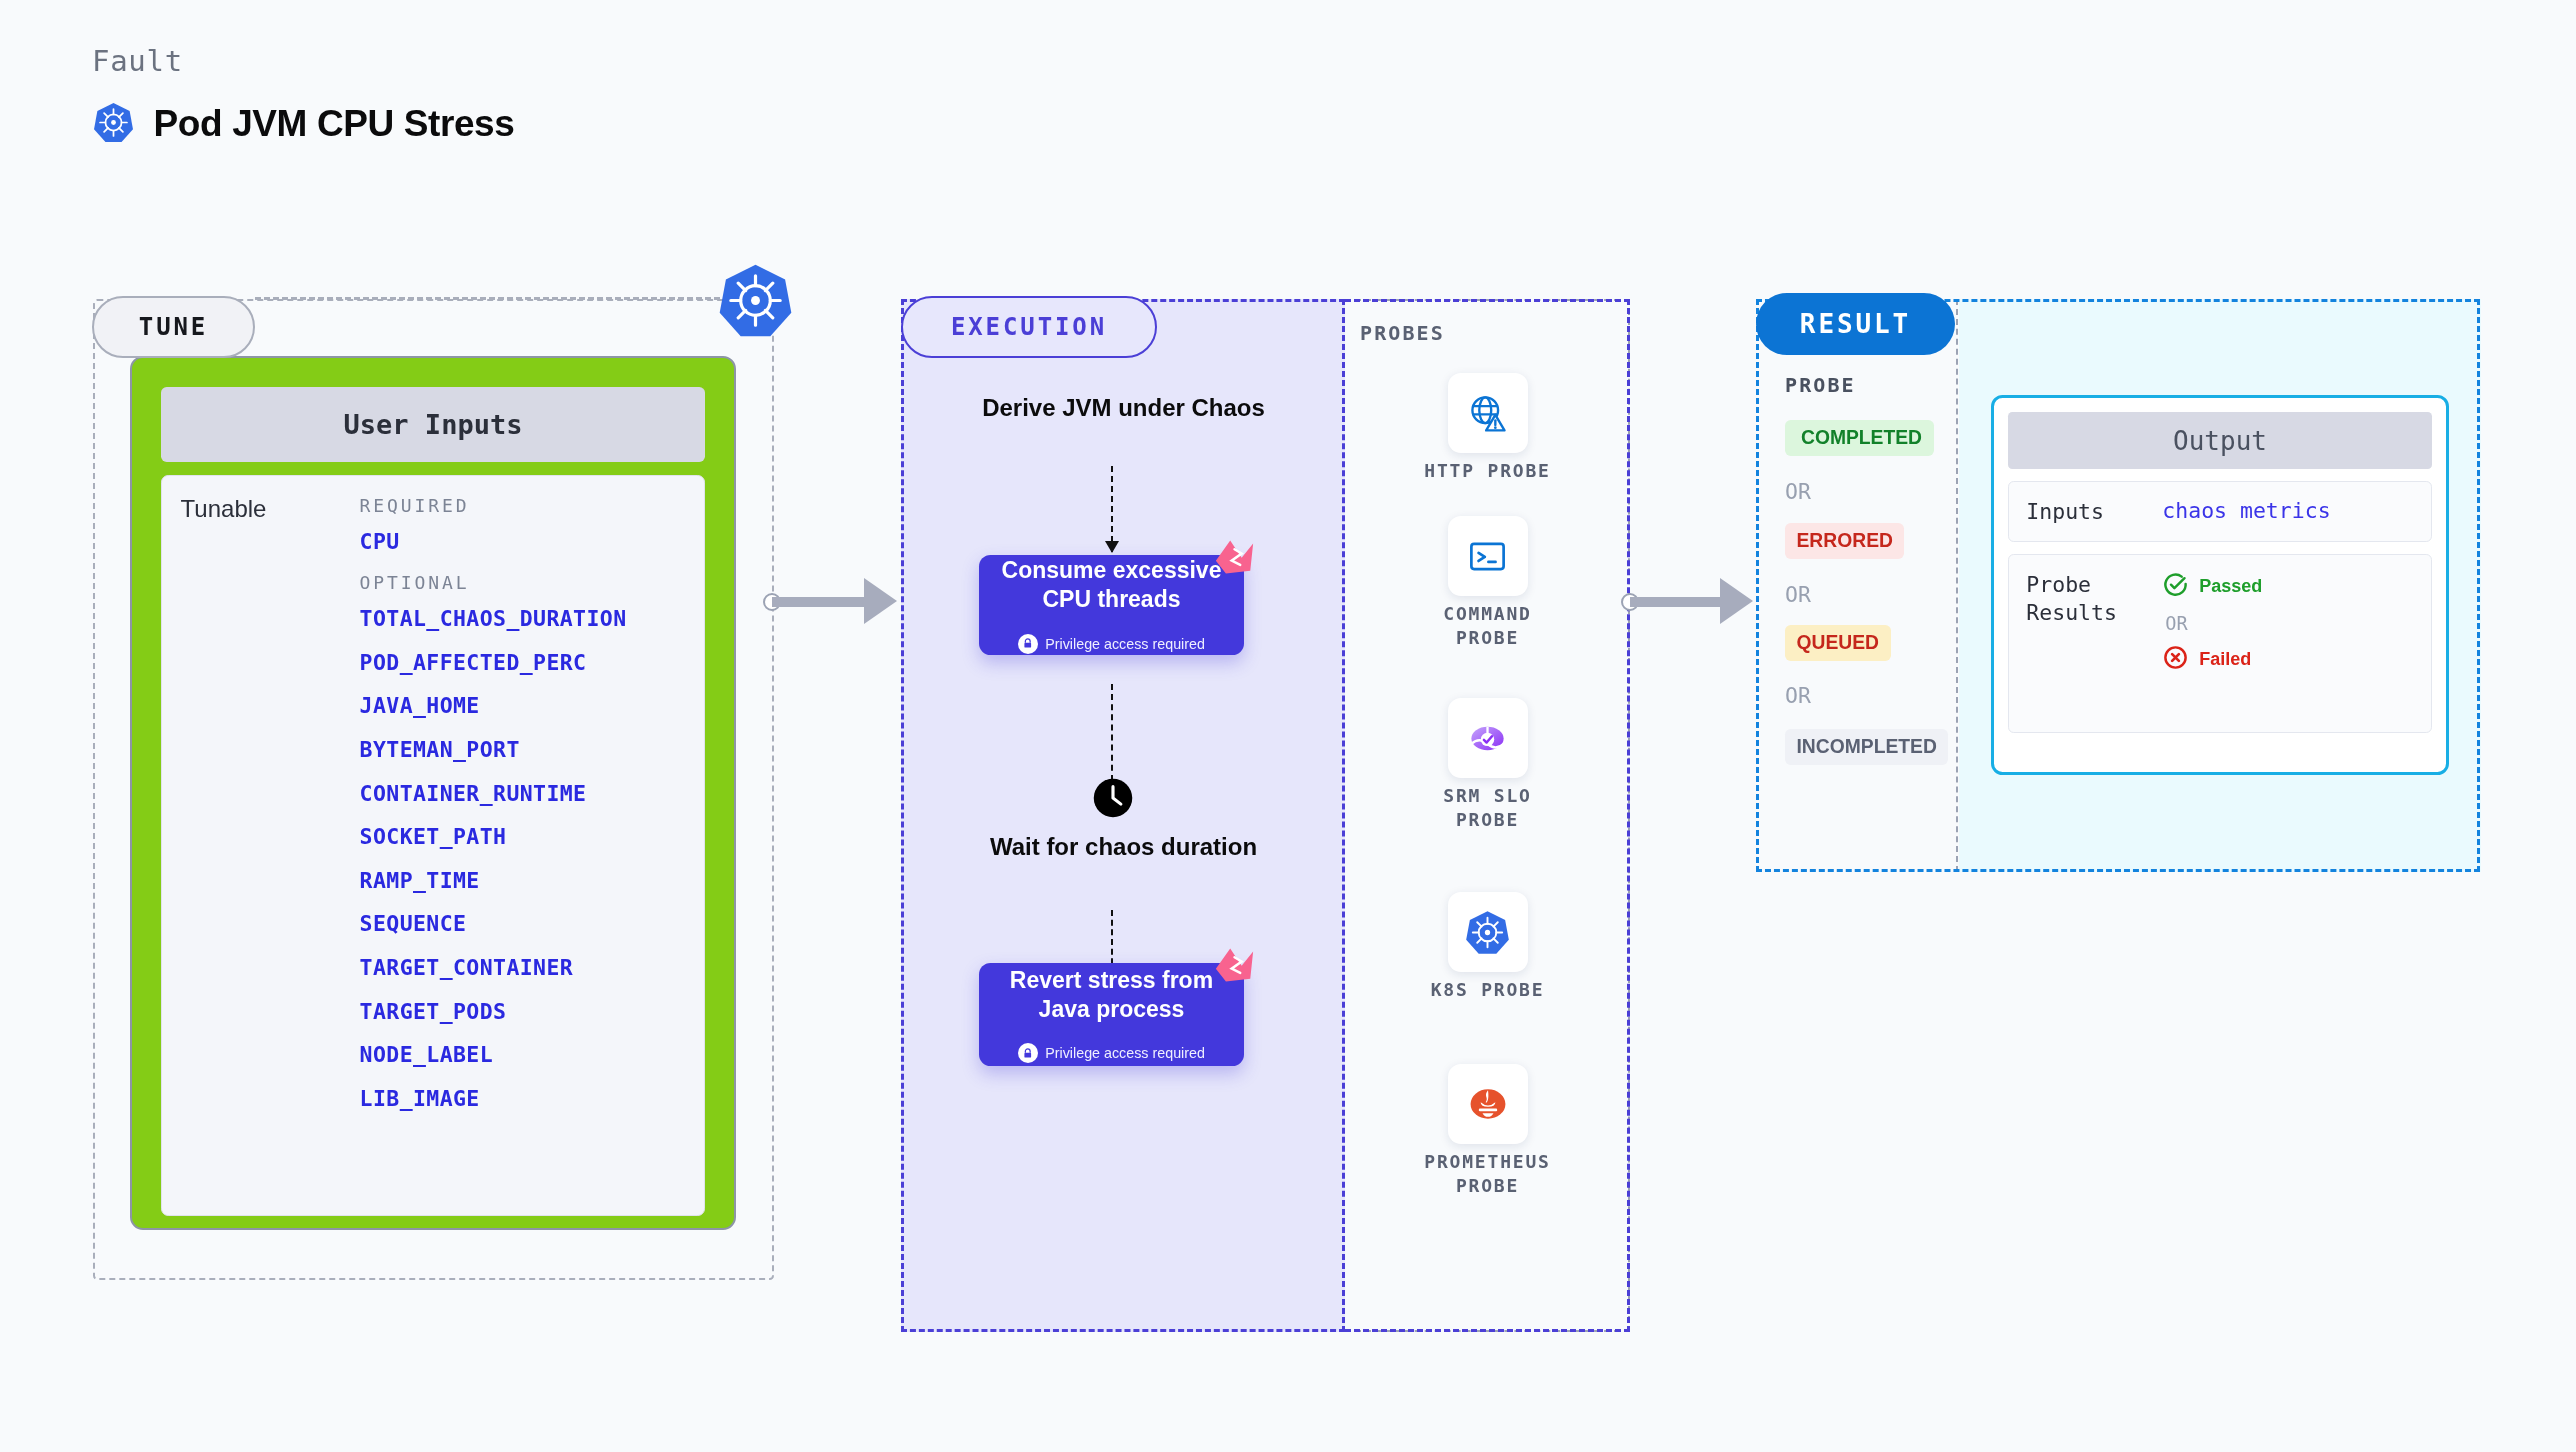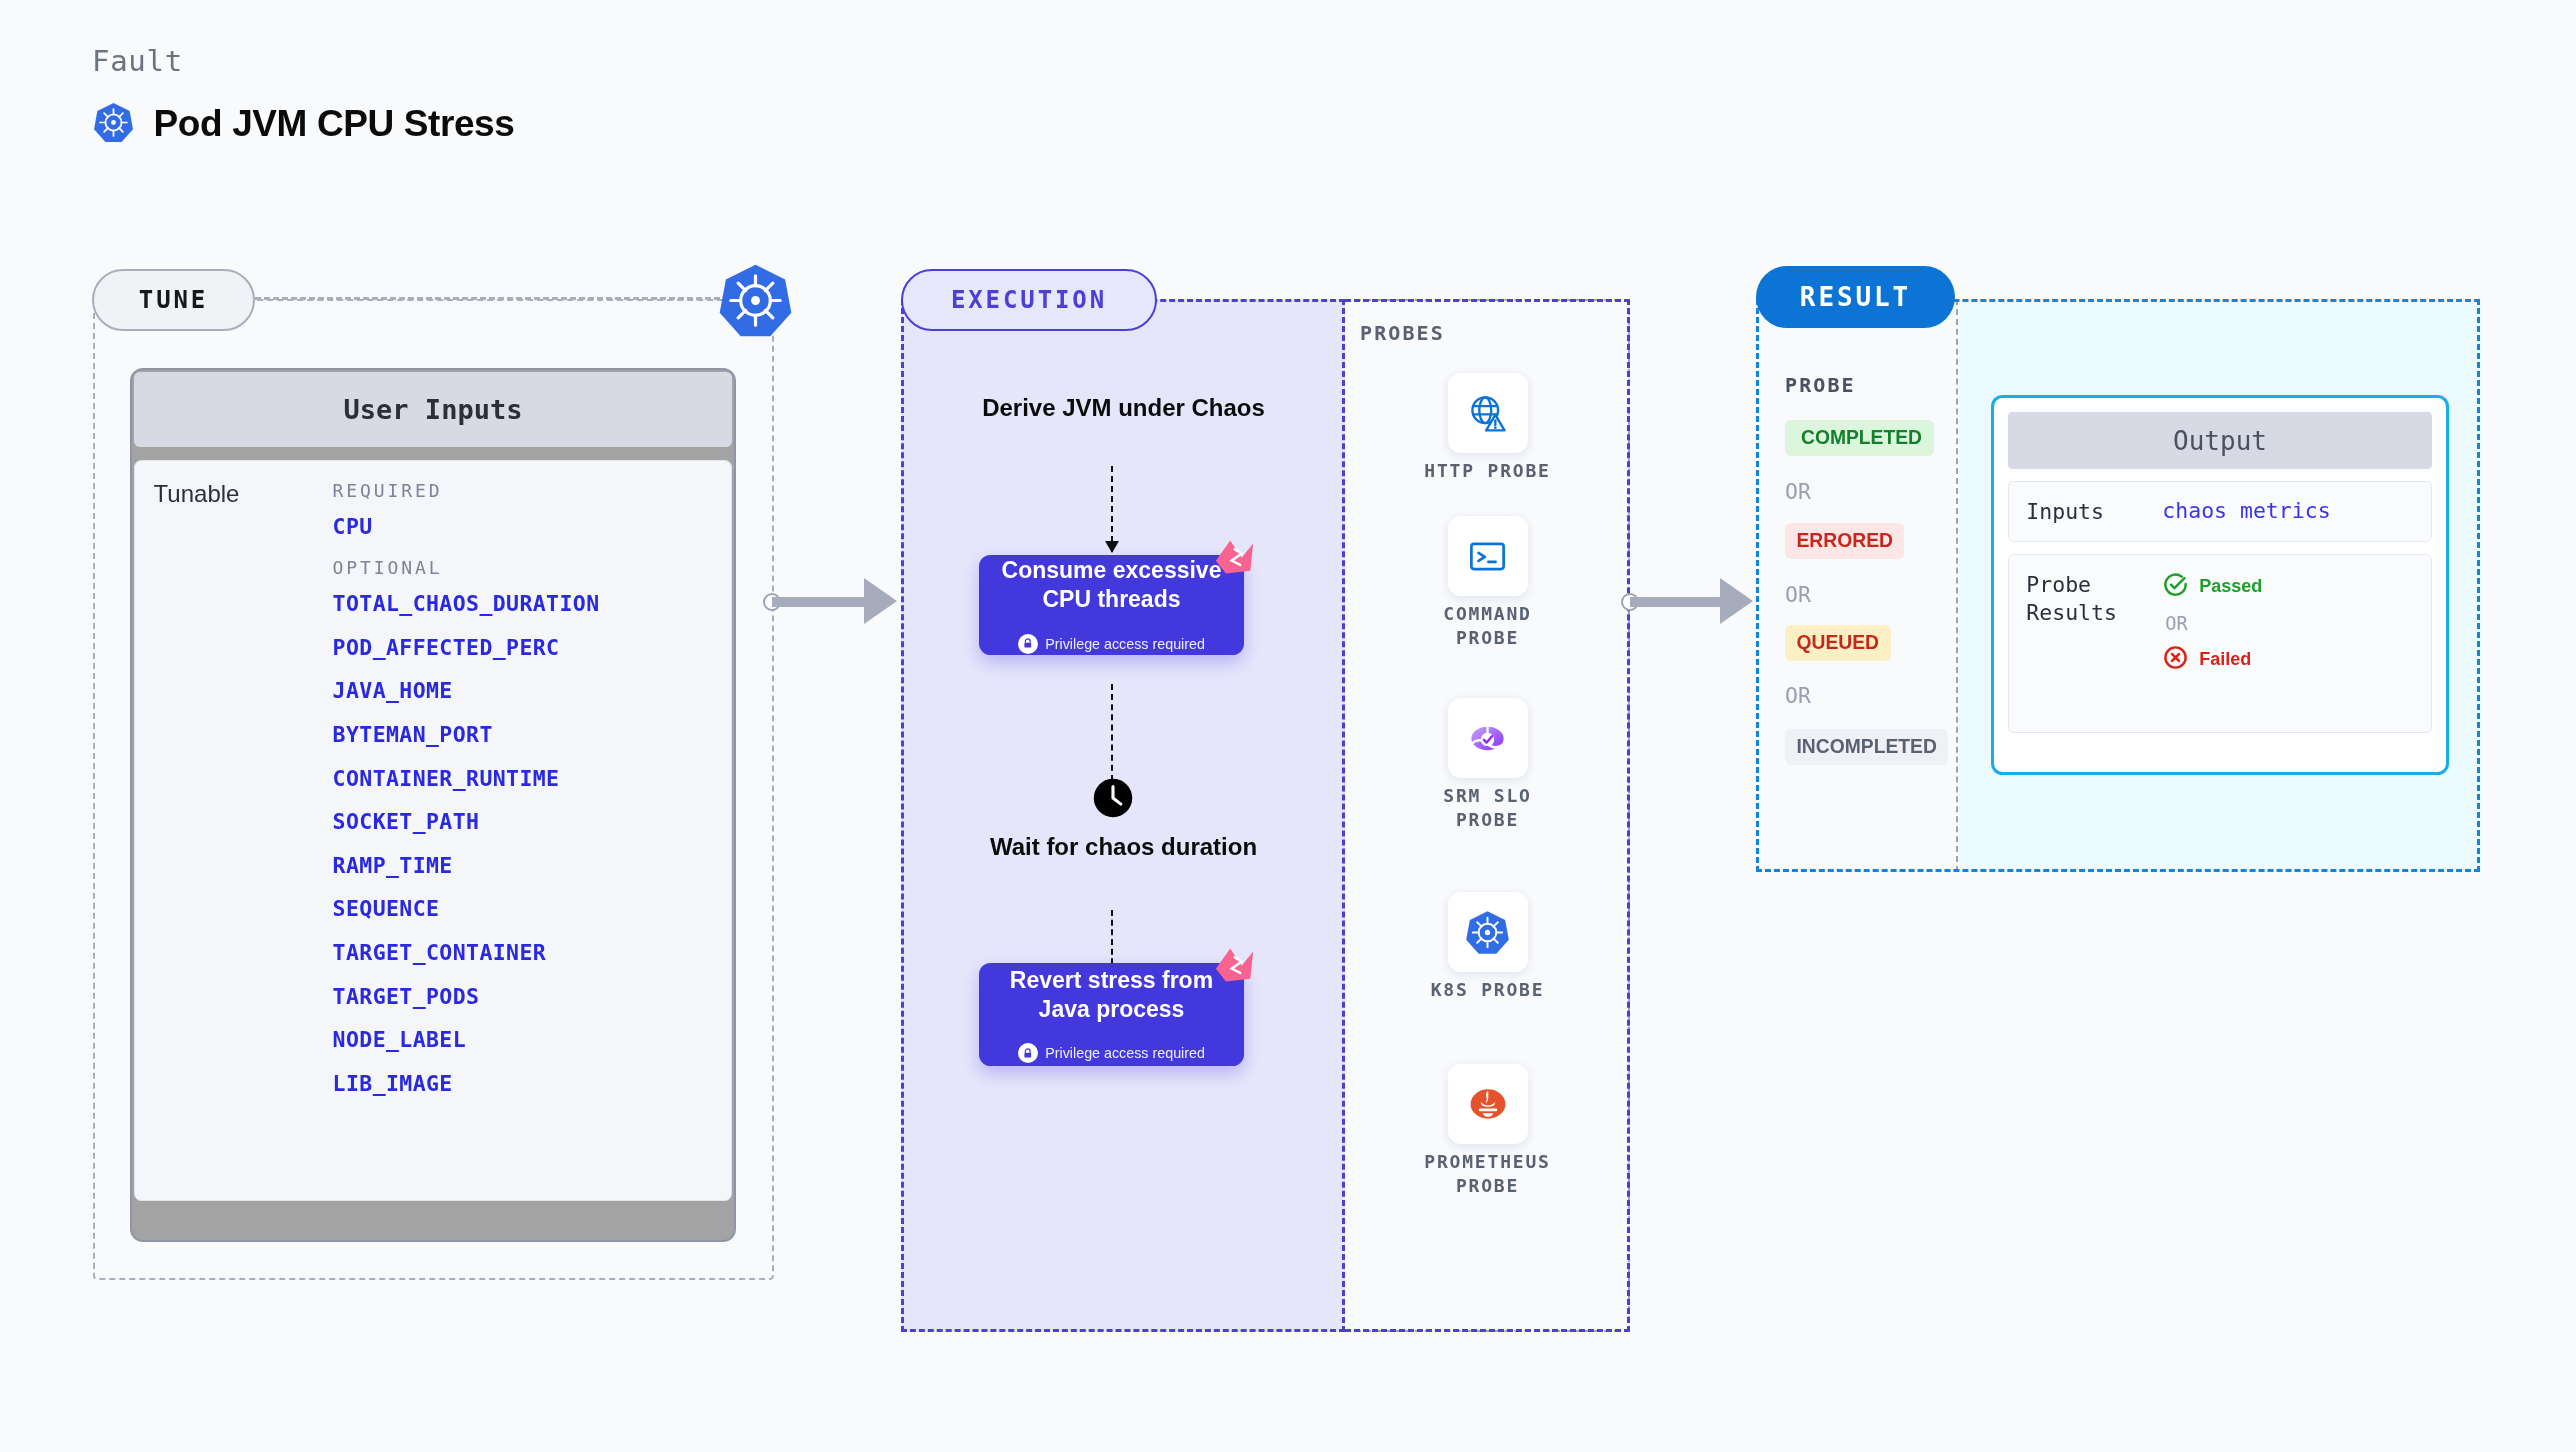--- a/index.html
+++ b/index.html
@@ -17,21 +17,21 @@
     font-family:"DejaVu Sans Mono", monospace;
     font-size:29px;color:#6B7280;letter-spacing:0.7px;
   }
   #title-row{display:flex;align-items:center;gap:18.6px;margin-top:23px;}
   #title-text{font-size:37px;font-weight:bold;color:#0B0B0C;letter-spacing:-0.4px;}
 
   
   .pill{
     position:absolute;display:flex;align-items:center;justify-content:center;
     border-radius:716px;font-family:"DejaVu Sans Mono", monospace;
-    font-weight:bold;z-index:30;box-sizing:border-box;
+    font-weight:bold;z-index:30;box-sizing:border-box;margin-top:27px;
   }
   #tune-pill{
     left:92px;top:269px;width:163px;height:62px;
     background:#F1F2F6;border:2.9px solid #A9AEBB;color:#16181D;
     font-size:24px;letter-spacing:2.9px;
   }
   #execution-pill{
     left:901px;top:269px;width:256px;height:62px;
     background:#E7E7FC;border:2.9px solid #4B3FD6;color:#4B3FD6;
     font-size:24px;letter-spacing:2.9px;
@@ -47,23 +47,23 @@
     position:absolute;left:93px;top:299px;width:681px;height:981px;
     border:2.9px dashed #A9AEBB;border-radius:4.3px;box-sizing:border-box;
   }
   #tune-dash-line{
     position:absolute;left:255px;top:297px;width:501px;height:0;
     border-top:3.6px dashed #A9AEBB;
   }
   #k8s-tune-badge{position:absolute;left:716px;top:261px;width:79px;height:79px;z-index:31;}
 
   #user-inputs-card{
-    position:absolute;left:130px;top:368px;width:606px;height:874px;
-    background:#a3a3a3;border:2.9px solid #8D95A6;border-radius:13px;
-    box-sizing:border-box;padding:2px;
+    position:absolute;left:130px;top:356px;width:606px;height:874px;
+    background:#84cc16;border:2.9px solid #8D95A6;border-radius:13px;
+    box-sizing:border-box;padding:29px;
   }
   #user-inputs-header{
     height:75px;background:#D7D9E4;border-radius:5.7px;
     display:flex;align-items:center;justify-content:center;
     font-family:"DejaVu Sans Mono", monospace;font-size:27px;
     color:#2B2F3A;font-weight:bold;
   }
   #tunable-box{
     margin-top:13px;height:741px;background:#F4F6FA;
     border:1.4px solid #E0E3EC;border-radius:7.2px;

